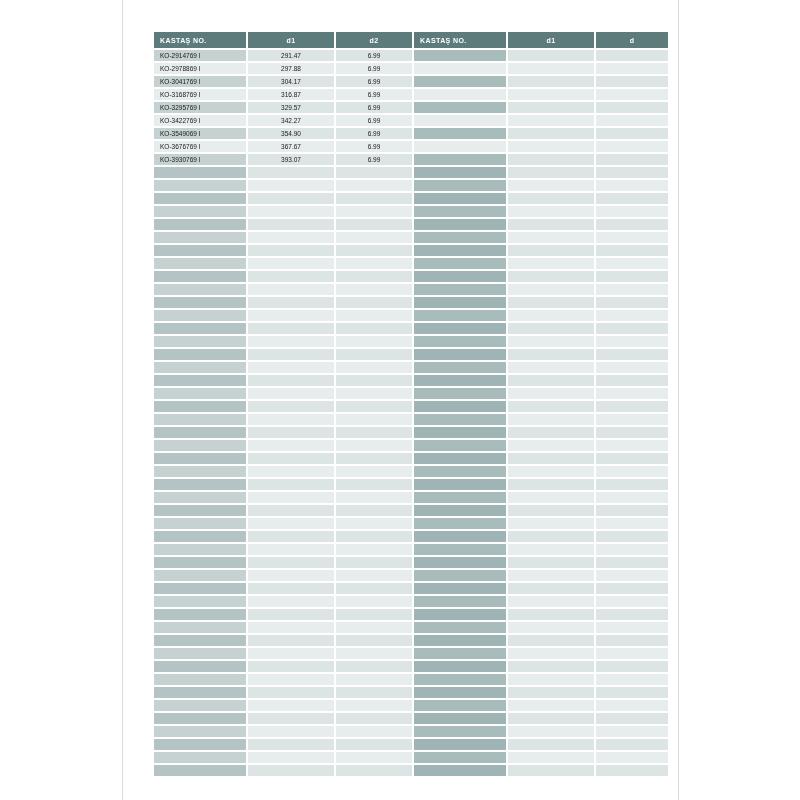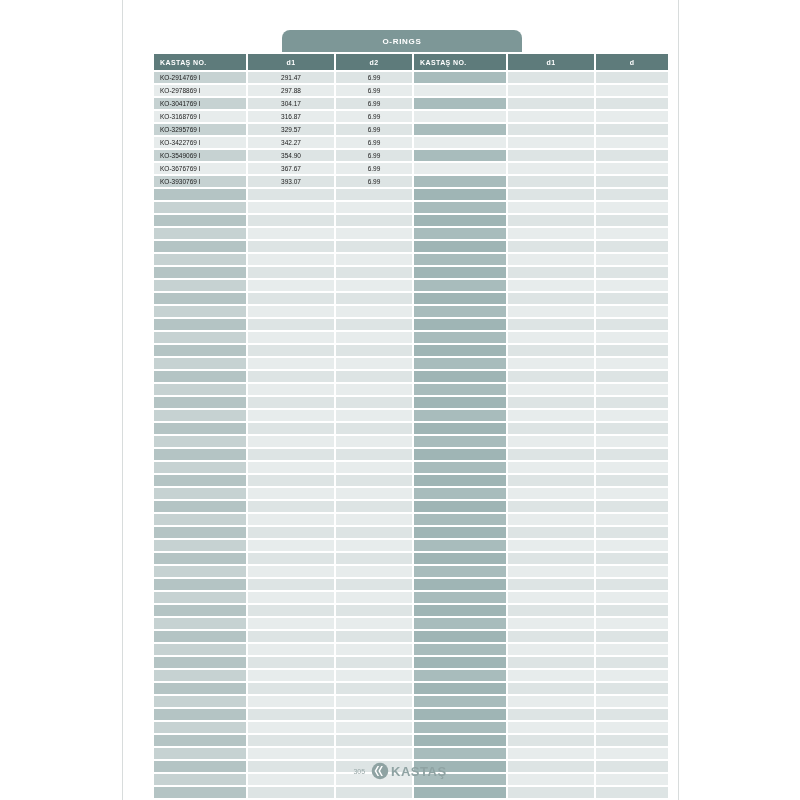--- a/index.html
+++ b/index.html
@@ -140,23 +140,20 @@
   }
 </style>
 </head>
 <body>
 
 <div class="page">
   <div class="rule left"></div>
   <div class="rule right"></div>
 
   <div class="content">
-    <div class="title-tab-wrap">
-      <div class="title-tab">O-RINGS</div>
-    </div>
 
     <table class="orings">
       <thead>
         <tr>
           <th class="left-al" style="width:86px">KASTAŞ NO.</th>
           <th style="width:86px">d1</th>
           <th style="width:76px">d2</th>
           <th class="left-al" style="width:86px">KASTAŞ NO.</th>
           <th style="width:86px">d1</th>
           <th style="width:72px">d</th>
@@ -608,24 +605,13 @@
             <td class="lite" style="width: 86px;">&nbsp;</td>
             <td class="lite" style="width: 76px;">&nbsp;</td>
             <td class="dark" style="width: 86px;">&nbsp;</td>
             <td class="lite" style="width: 86px;">&nbsp;</td>
             <td class="lite" style="width: 72px;">&nbsp;</td>
           </tr>
         </tbody>
     </table>
   </div>
 
-  <div class="footer">
-    <span class="page-num">305</span>
-    <span class="logo">
-      <svg class="logo-mark" viewBox="0 0 20 20">
-        <circle cx="10" cy="10" r="9.2" fill="#8fa3a3"></circle>
-        <path d="M7.2 4.5 L4.0 10 L7.2 15.5 L9.0 15.5 L5.9 10 L9.0 4.5 Z" fill="#ffffff"></path>
-        <path d="M11.4 4.5 L8.2 10 L11.4 15.5 L13.2 15.5 L10.1 10 L13.2 4.5 Z" fill="#ffffff"></path>
-      </svg>
-      <span class="logo-text">KASTAŞ</span>
-    </span>
-  </div>
 </div>
 
 </body></html>

